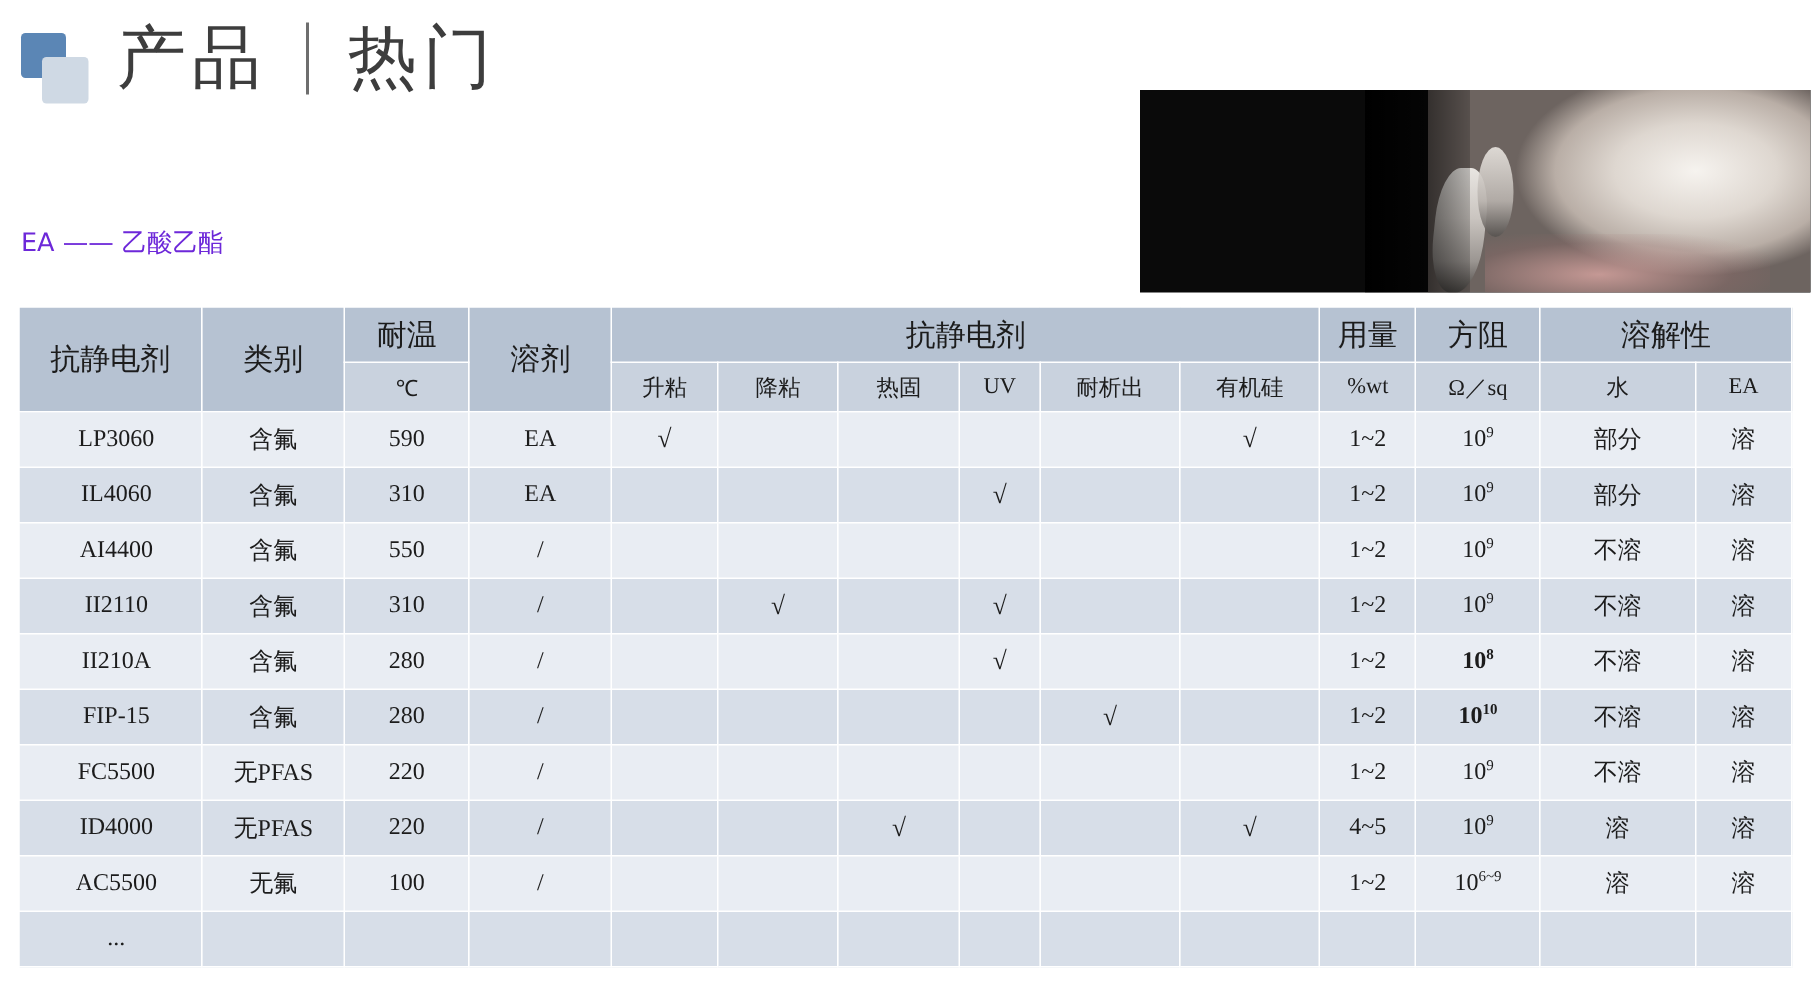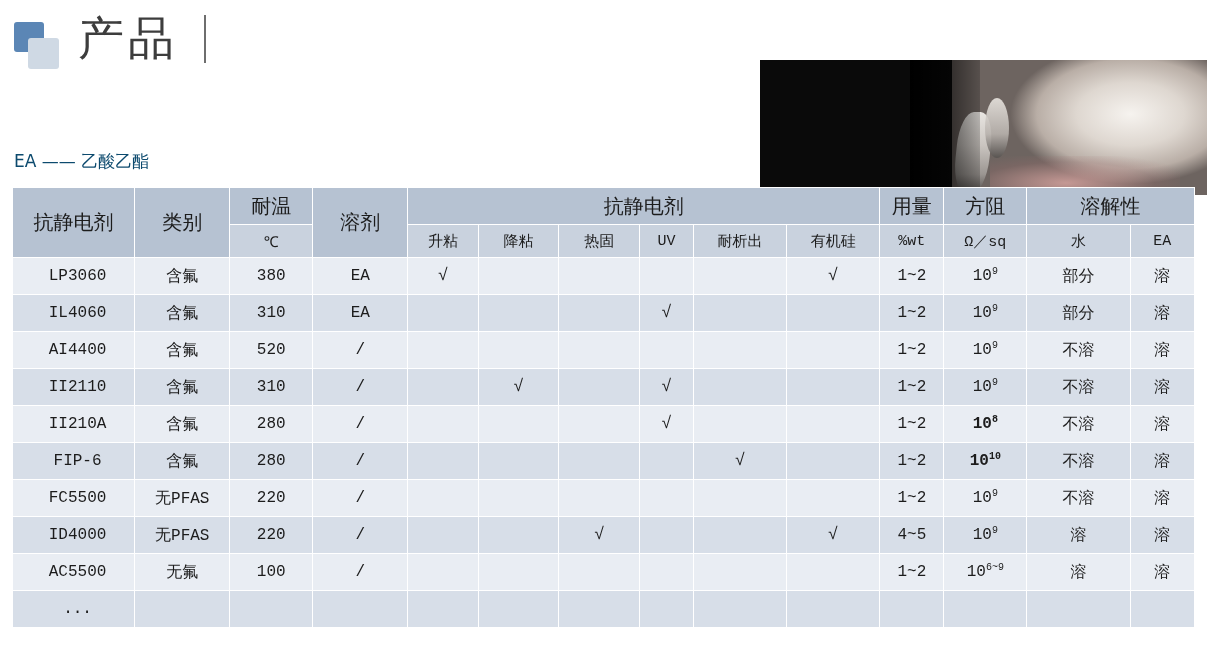--- a/index.html
+++ b/index.html
@@ -66,30 +66,30 @@
     background:radial-gradient(ellipse at 40% 60%, rgba(226,170,166,.75) 0%, rgba(160,110,110,.25) 55%, rgba(0,0,0,0) 80%);
   }
   .photo .edge{
     position:absolute;left:150px;top:0;width:70px;height:135px;
     background:linear-gradient(90deg,rgba(0,0,0,1) 0%,rgba(0,0,0,0.2) 100%);
   }
 
   
   .subtitle{
     position:absolute;left:14px;top:150px;
-    font-size:17px;color:#0c4a6e;
+    font-size:17px;color:#6d28d9;
     font-family:"DejaVu Sans","Liberation Sans",sans-serif;
   }
 
   
   table.main{
-    position:absolute;left:12px;top:187px;
+    position:absolute;left:12px;top:204px;
     border-collapse:collapse;
     width:1183px;
-    font-family:Liberation Mono, monospace;
+    font-family:Liberation Serif, serif;
   }
   table.main td, table.main th{
     border:1px solid #ffffff;
     text-align:center;
     vertical-align:middle;
     font-weight:400;
   }
   .hrow1 th{
     background:#b6c2d2;
     color:#1c1c1c;
@@ -137,20 +137,21 @@
 <body>
 
 <div class="header">
   <div class="logo">
     <div class="sq-back"></div>
     <div class="sq-front"></div>
   </div>
   <div class="title-wrap">
     <span class="title-main">产品</span>
     <span class="title-sep"></span>
+    <span class="title-sub">热门</span>
   </div>
 </div>
 
 <div class="photo">
   <div class="glob"></div>
   <div class="drip"></div>
   <div class="drip2"></div>
   <div class="pinkglow"></div>
   <div class="edge"></div>
 </div>
@@ -196,21 +197,21 @@
       <td>%wt</td>
       <td>Ω／sq</td>
       <td>水</td>
       <td>EA</td>
     </tr>
   </thead>
   <tbody id="tbody">
       <tr class="odd">
         <td class="left">LP3060</td>
         <td>含氟</td>
-        <td>380</td>
+        <td>590</td>
         <td>EA</td>
         <td><span class="chk">√</span></td>
         <td></td>
         <td></td>
         <td></td>
         <td></td>
         <td><span class="chk">√</span></td>
         <td>1~2</td>
         <td><span>10</span><sup>9</sup></td>
         <td>部分</td>
@@ -228,21 +229,21 @@
         <td></td>
         <td></td>
         <td>1~2</td>
         <td><span>10</span><sup>9</sup></td>
         <td>部分</td>
         <td>溶</td>
       </tr>
       <tr class="odd">
         <td class="left">AI4400</td>
         <td>含氟</td>
-        <td>520</td>
+        <td>550</td>
         <td>/</td>
         <td></td>
         <td></td>
         <td></td>
         <td></td>
         <td></td>
         <td></td>
         <td>1~2</td>
         <td><span>10</span><sup>9</sup></td>
         <td>不溶</td>
@@ -274,21 +275,21 @@
         <td></td>
         <td><span class="chk">√</span></td>
         <td></td>
         <td></td>
         <td>1~2</td>
         <td><span class="bold">10</span><sup class="bold">8</sup></td>
         <td>不溶</td>
         <td>溶</td>
       </tr>
       <tr class="even">
-        <td class="left">FIP-6</td>
+        <td class="left">FIP-15</td>
         <td>含氟</td>
         <td>280</td>
         <td>/</td>
         <td></td>
         <td></td>
         <td></td>
         <td></td>
         <td><span class="chk">√</span></td>
         <td></td>
         <td>1~2</td>

